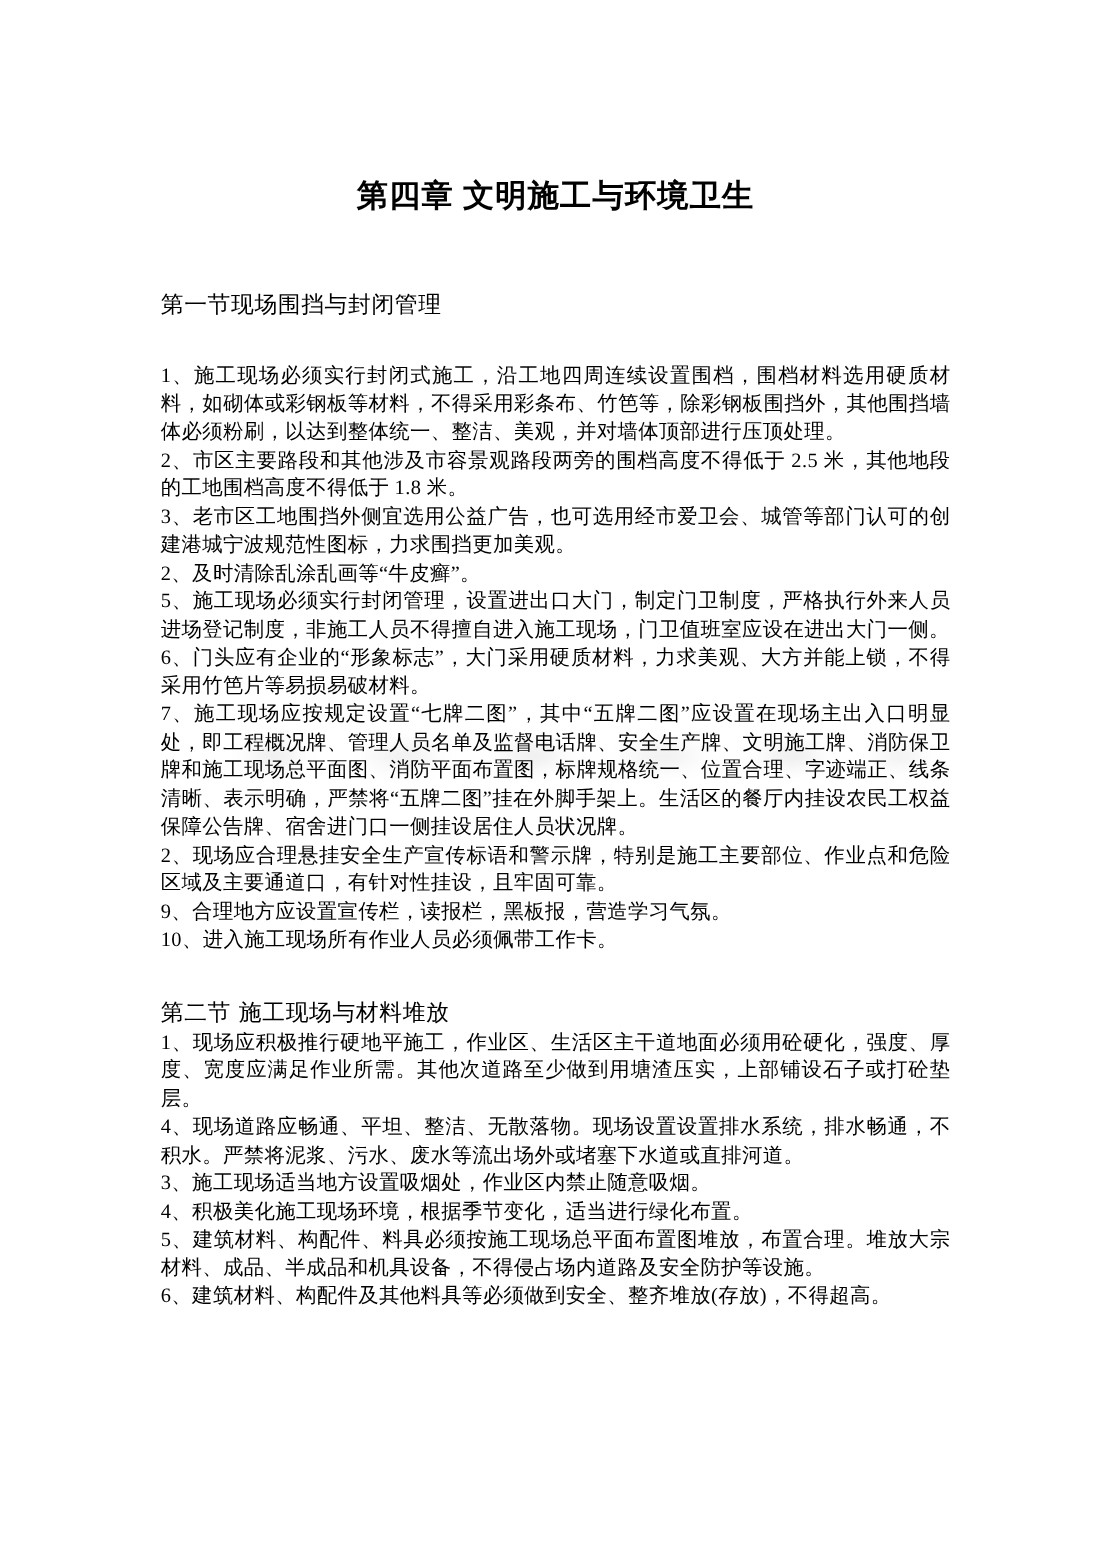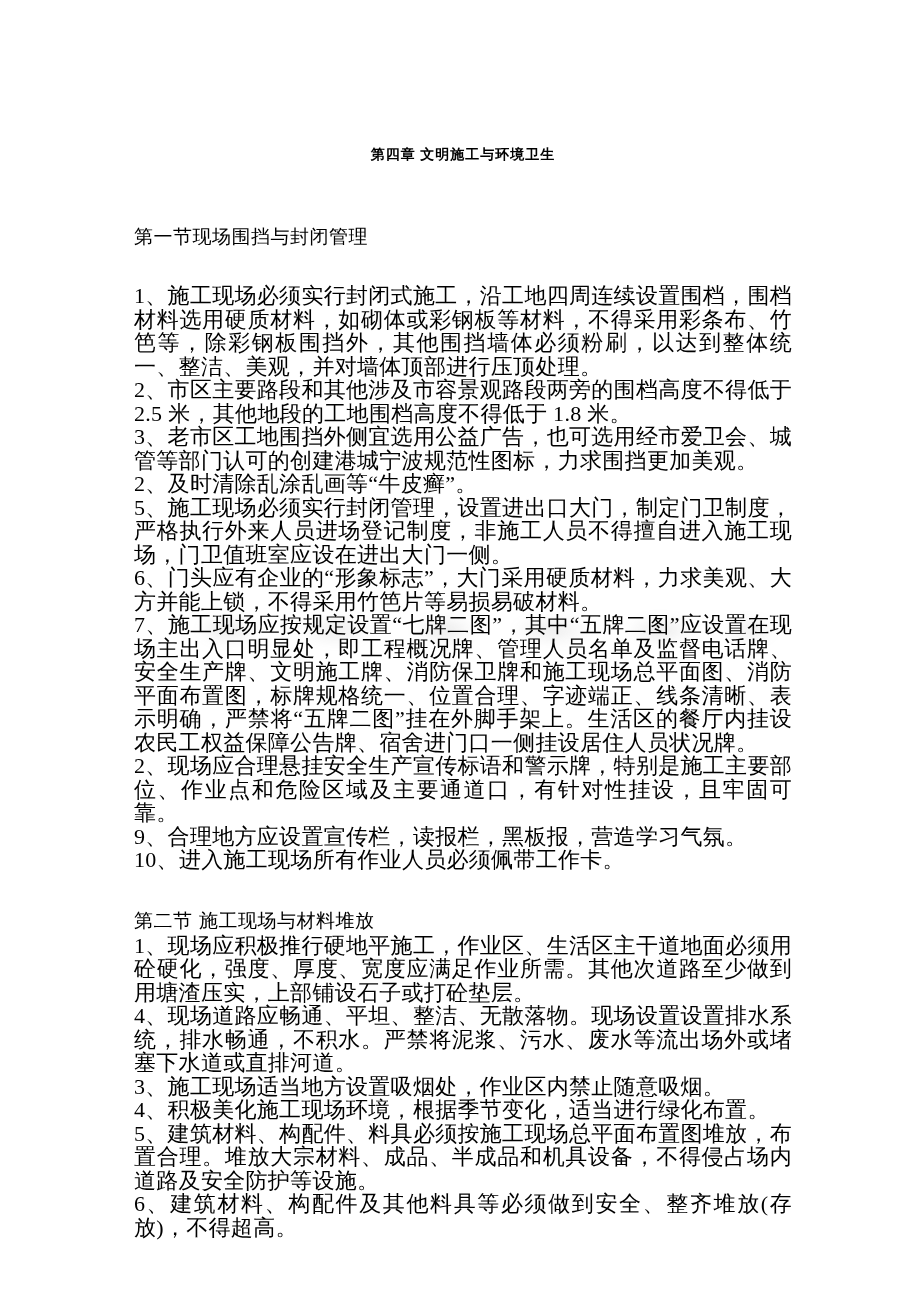--- a/index.html
+++ b/index.html
@@ -18,42 +18,42 @@
   .page {
     position: absolute;
     left: 134px;
     top: 0;
     width: 658px;
   }
   .doc-title {
     margin: 0;
     padding-top: 146px;
     text-align: center;
-    font-size: 14px;
+    font-size: 26px;
     font-weight: bold;
     letter-spacing: 1px;
     font-family: "Liberation Serif", "DejaVu Serif", serif;
   }
   .section-heading {
     margin: 0;
     font-size: 19px;
     font-weight: normal;
     letter-spacing: 0.5px;
     font-family: "DejaVu Sans", "Liberation Sans", sans-serif;
   }
   .heading-1 {
     margin-top: 60px;
     margin-bottom: 34px;
   }
   .heading-2 {
     margin-top: 36px;
   }
   .para {
     margin: 0;
-    font-size: 22px;
+    font-size: 17px;
     line-height: 23.5px;
     letter-spacing: 0.3px;
     text-align: justify;
     text-justify: inter-character;
     word-break: break-all;
   }
   .watermark {
     position: absolute;
     left: 180px;
     top: 600px;

